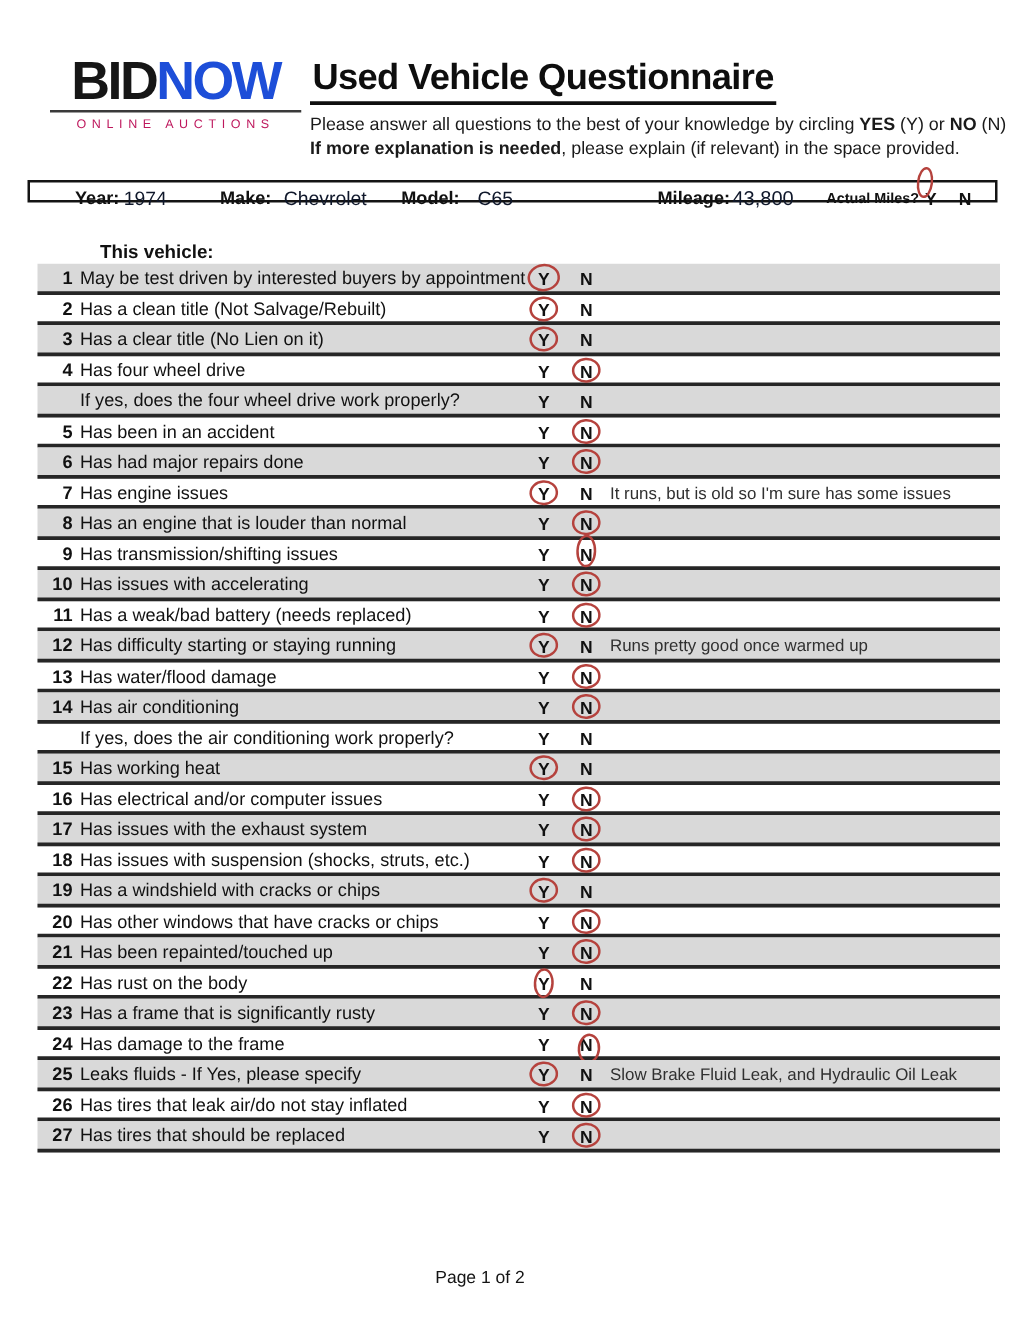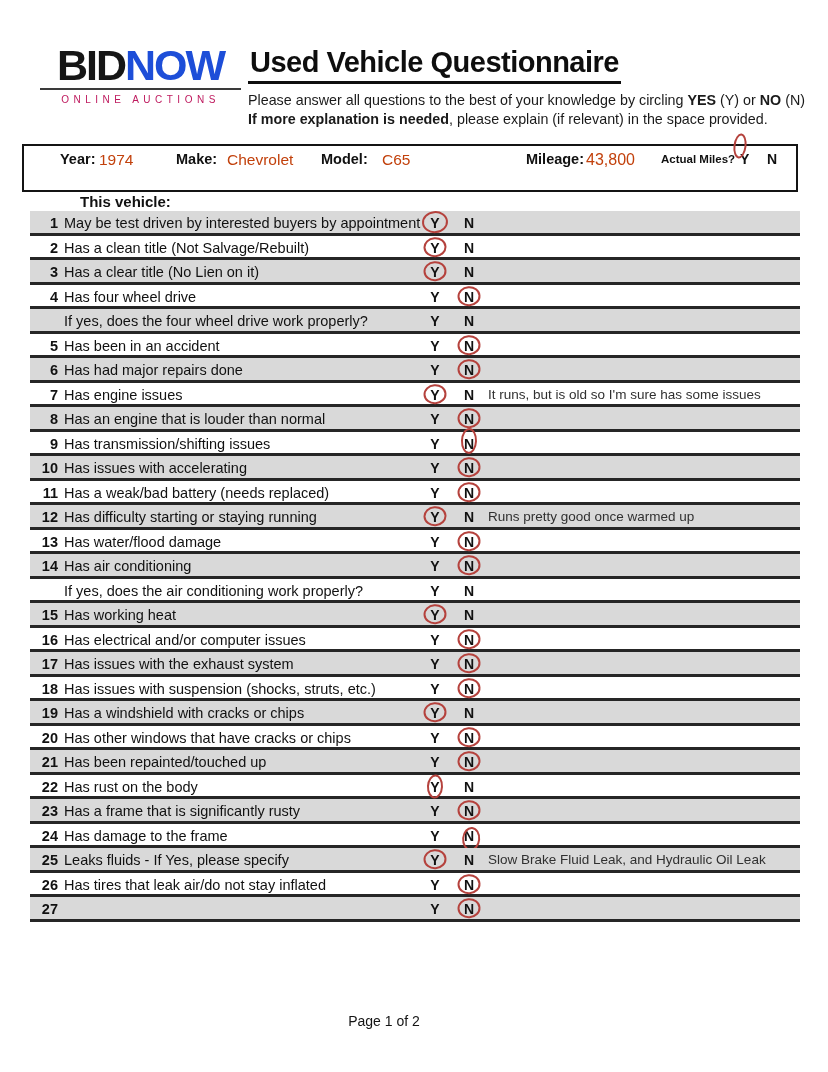--- a/index.html
+++ b/index.html
@@ -20,25 +20,25 @@
   .logo-rule { height:0; border-top:2px solid #3a3a3a; margin:1px 2px 4px 2px; }
   .logo-sub { font-size:10px; letter-spacing:4.5px; color:#be185d; white-space:nowrap; }
 
   .header-block { position:absolute; left:248px; top:46px; width:564px; text-align:left; }
   .title { display:inline-block; font-size:29px; font-weight:800; color:#0e0e0e;
            border-bottom:3px solid #0e0e0e; padding:0 2px 2px 2px; letter-spacing:-0.5px; }
   .instructions { margin-top:7px; font-size:14.3px; line-height:19px; color:#1a1a1a; }
   .b { font-weight:bold; }
 
   
-  .info-bar { position:absolute; left:22px; top:144px; width:776px; height:48px;
+  .info-bar { position:absolute; left:22px; top:144px; width:776px; height:18px;
               border:2px solid #141414; background:#fff; }
   .info-bar span { position:absolute; top:0; line-height:27px; white-space:nowrap; }
   .lbl { font-weight:bold; font-size:14.5px; }
-  .fill { font-size:15.5px; color:#c2410c; }
+  .fill { font-size:15.5px; color:#0f172a; }
   .lbl-year    { left:36px; }  .val-year    { left:75px; }
   .lbl-make    { left:152px; } .val-make    { left:203px; }
   .lbl-model   { left:297px; } .val-model   { left:358px; }
   .lbl-mileage { left:502px; } .val-mileage { left:562px; font-size:16px; top:-2px; }
   .lbl-actual  { left:637px; font-size:11.5px; font-weight:bold; }
   .info-y { left:716px; font-weight:bold; font-size:14px; }
   .info-n { left:743px; font-weight:bold; font-size:14px; }
 
   
   .section-label { position:absolute; left:60px; top:193px; font-size:15px; font-weight:bold;margin-left:20px; }
@@ -292,19 +292,20 @@
   </div>
     <div class="row">
     <span class="num">26</span>
     <span class="qtext">Has tires that leak air/do not stay inflated</span>
     <span class="yn yn-y">Y</span>
     <span class="yn yn-n">N<span class="circle"></span></span>
     <span class="note"></span>
   </div>
     <div class="row shaded">
     <span class="num">27</span>
+    <span class="qtext">Has tires that should be replaced</span>
     <span class="yn yn-y">Y</span>
     <span class="yn yn-n">N<span class="circle"></span></span>
     <span class="note"></span>
   </div>
   </div>
 
 <div class="footer">Page 1 of 2</div>
 
 </body></html>

